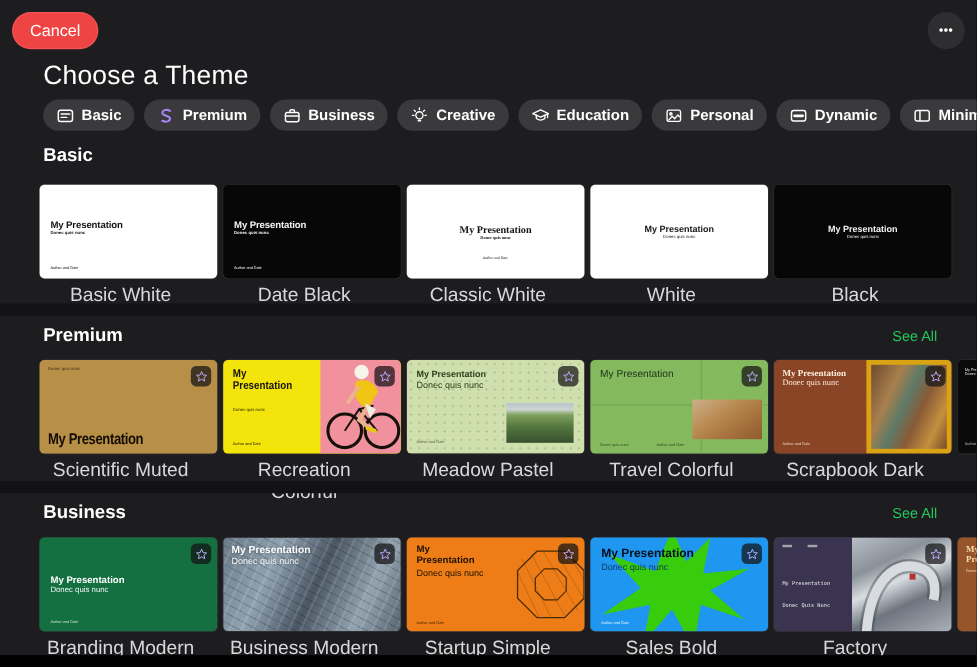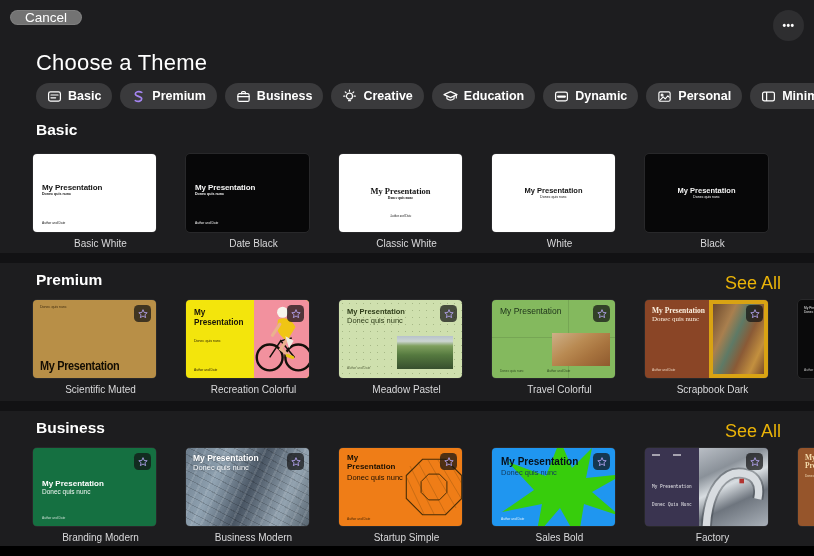--- a/index.html
+++ b/index.html
@@ -5,23 +5,23 @@
   * { margin:0; padding:0; box-sizing:border-box; }
   html,body { background:#000; }
   .screen {
     position:relative; width:814px; height:556px; overflow:hidden;
     background:#1d1d1f; color:#fff;
     font-family:"Liberation Sans", sans-serif;
     -webkit-font-smoothing:antialiased;
   }
   
   .cancel-btn {
-    position:absolute; top:10px; left:10px; height:15px; padding:0 15px;
+    position:absolute; top:10px; left:10px; height:31px; padding:0 15px;
     display:flex; align-items:center; border-radius:16px;
-    background:#737373; box-shadow: inset 0 0 0 1px rgba(255,255,255,0.09);
+    background:#ef4444; box-shadow: inset 0 0 0 1px rgba(255,255,255,0.09);
     font-size:13.5px; color:#fff; cursor:pointer;
   }
   .more-btn {
     position:absolute; top:10px; right:10px; width:31px; height:31px;
     border-radius:50%; background:#2e2e30;
     display:flex; align-items:center; justify-content:center;
     font-size:10px; font-weight:700; letter-spacing:0.5px; color:#fff; cursor:pointer;
   }
   .page-title { position:absolute; top:50px; left:36px; font-size:22px; font-weight:400; letter-spacing:0.2px; }
   
@@ -35,29 +35,29 @@
   
   .sep { position:absolute; left:0; width:814px; height:10px; background:#121214; }
   #sep1 { top:253px; } #sep2 { top:401px; }
   .home-bar { position:absolute; left:0; bottom:0; width:814px; height:10px; background:#000; }
   .section { position:absolute; left:0; width:814px; }
   #section-basic { top:112px; height:141px; }
   #section-premium { top:263px; height:138px; }
   #section-business { top:411px; height:135px; }
   .sec-header { position:absolute; left:36px; top:9px; font-size:15.5px; font-weight:700; }
   #section-premium .sec-header, #section-business .sec-header { top:8px; }
-  .see-all { position:absolute; right:33px; top:10px; font-size:18px; color:#eab308; cursor:pointer;text-align:right; }
+  .see-all { position:absolute; right:33px; top:10px; font-size:12px; color:#22c55e; cursor:pointer;text-align:right; }
   .row { position:absolute; left:33px; top:42px; display:flex; gap:18px; width:980px; }
   #section-premium .row, #section-business .row { top:37px; }
   .card { width:135px; flex:none; cursor:pointer; }
   .thumb {
-    position:relative; width:123px; height:78px; border-radius:4px; overflow:hidden;
+    position:relative; width:148px; height:78px; border-radius:4px; overflow:hidden;
     box-shadow:0 0 0 0.5px rgba(255,255,255,0.10);
   }
-  .card-label { margin-top:6px; text-align:center; font-size:10px; color:#d9d9db; }
+  .card-label { margin-top:6px; text-align:center; font-size:16px; color:#d9d9db; }
   
   .badge {
     position:absolute; top:5px; right:5px; width:17px; height:17px; border-radius:4.5px;
     background:rgba(18,18,20,0.72); display:flex; align-items:center; justify-content:center;
   }
   .badge svg { width:12px; height:12px; display:block; }
   
   .tt { font-size:8px; line-height:9px; transform-origin:0 0; white-space:nowrap; }
   .s55 { transform:scale(0.55); margin-bottom:-4px; }
   .s45 { transform:scale(0.45); margin-bottom:-5px; }
@@ -215,36 +215,36 @@
         <svg viewBox="0 0 16 16" fill="none" stroke="#fff" stroke-width="1.2" stroke-linejoin="round" stroke-linecap="round">
             <polygon points="8,2.8 15,6 8,9.2 1,6"></polygon>
             <path d="M4.2 7.4 v3 c2.4 1.8 5.2 1.8 7.6 0 v-3"></path>
             <line x1="14.2" y1="6.4" x2="14.2" y2="9.6"></line>
           </svg>
       </span>
       <span>Education</span>
     </div>
     <div class="chip">
       <span class="ci">
-        <svg viewBox="0 0 16 16" fill="none" stroke="#fff" stroke-width="1.3" stroke-linecap="round">
-            <rect x="1.7" y="3.3" width="12.6" height="9.4" rx="2"></rect>
-            <line x1="4.4" y1="8" x2="11.6" y2="8" stroke-width="2.4"></line>
-          </svg>
-      </span>
-      <span>Dynamic</span>
-    </div>
-    <div class="chip">
-      <span class="ci">
         <svg viewBox="0 0 16 16" fill="none" stroke="#fff" stroke-width="1.2" stroke-linecap="round" stroke-linejoin="round">
             <rect x="2" y="3" width="12" height="10" rx="1.6"></rect>
             <circle cx="5.4" cy="6.3" r="1"></circle>
             <path d="M3.6 11.6 l3 -3.2 2.2 2.2 2.8 -3.4 1.4 1.6"></path>
           </svg>
       </span>
       <span>Personal</span>
+    </div>
+    <div class="chip">
+      <span class="ci">
+        <svg viewBox="0 0 16 16" fill="none" stroke="#fff" stroke-width="1.3" stroke-linecap="round">
+            <rect x="1.7" y="3.3" width="12.6" height="9.4" rx="2"></rect>
+            <line x1="4.4" y1="8" x2="11.6" y2="8" stroke-width="2.4"></line>
+          </svg>
+      </span>
+      <span>Dynamic</span>
     </div>
     <div class="chip">
       <span class="ci">
         <svg viewBox="0 0 16 16" fill="none" stroke="#fff" stroke-width="1.3">
             <rect x="1.7" y="3.3" width="12.6" height="9.4" rx="1.8"></rect>
             <line x1="6" y1="3.3" x2="6" y2="12.7"></line>
           </svg>
       </span>
       <span>Minimal</span>
     </div>

